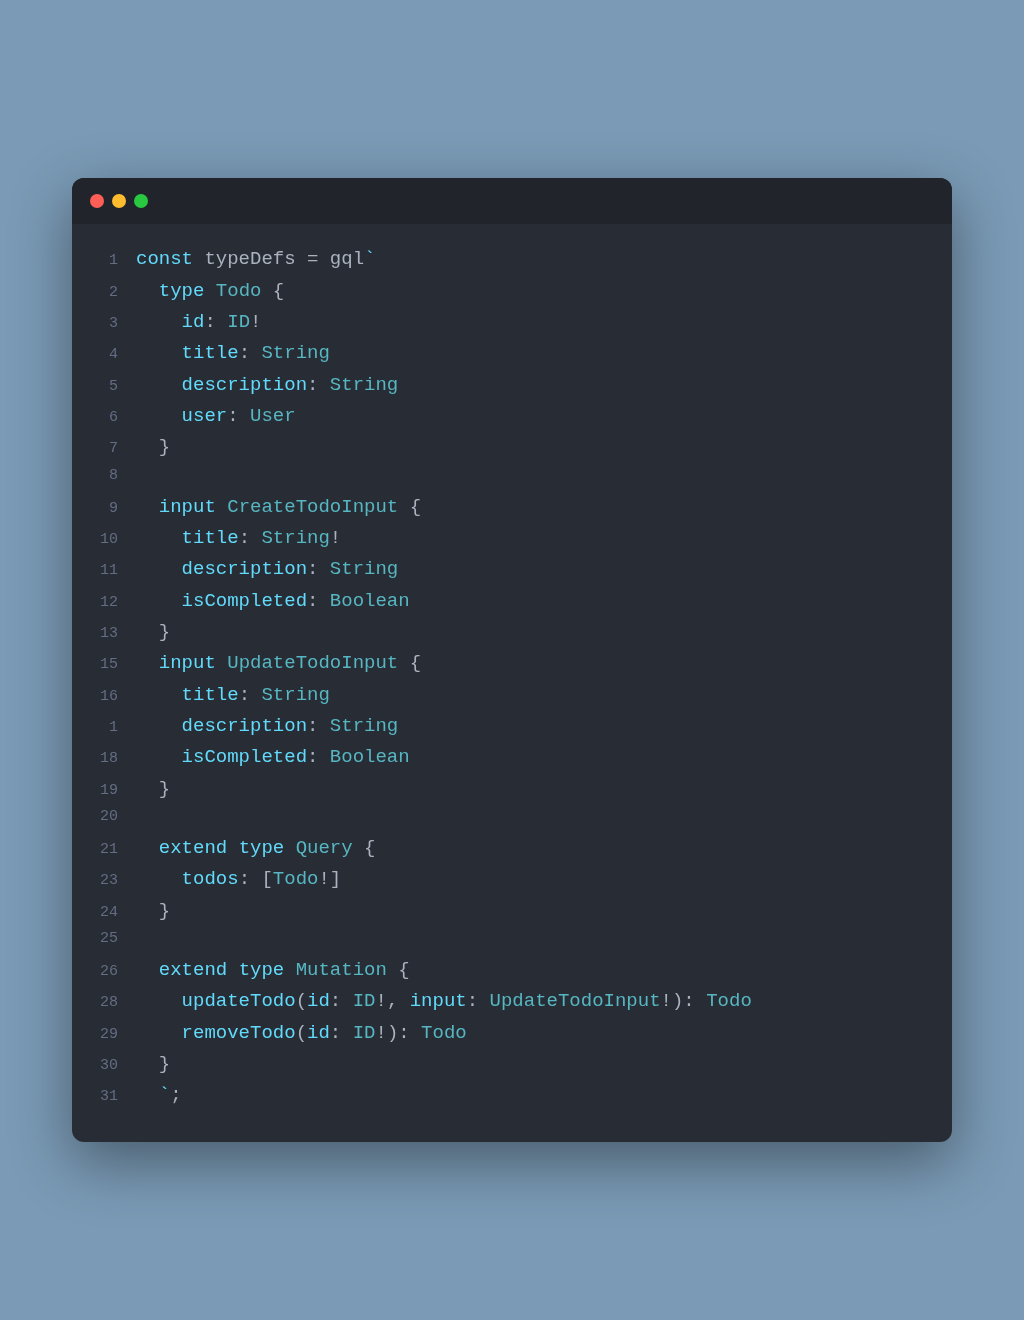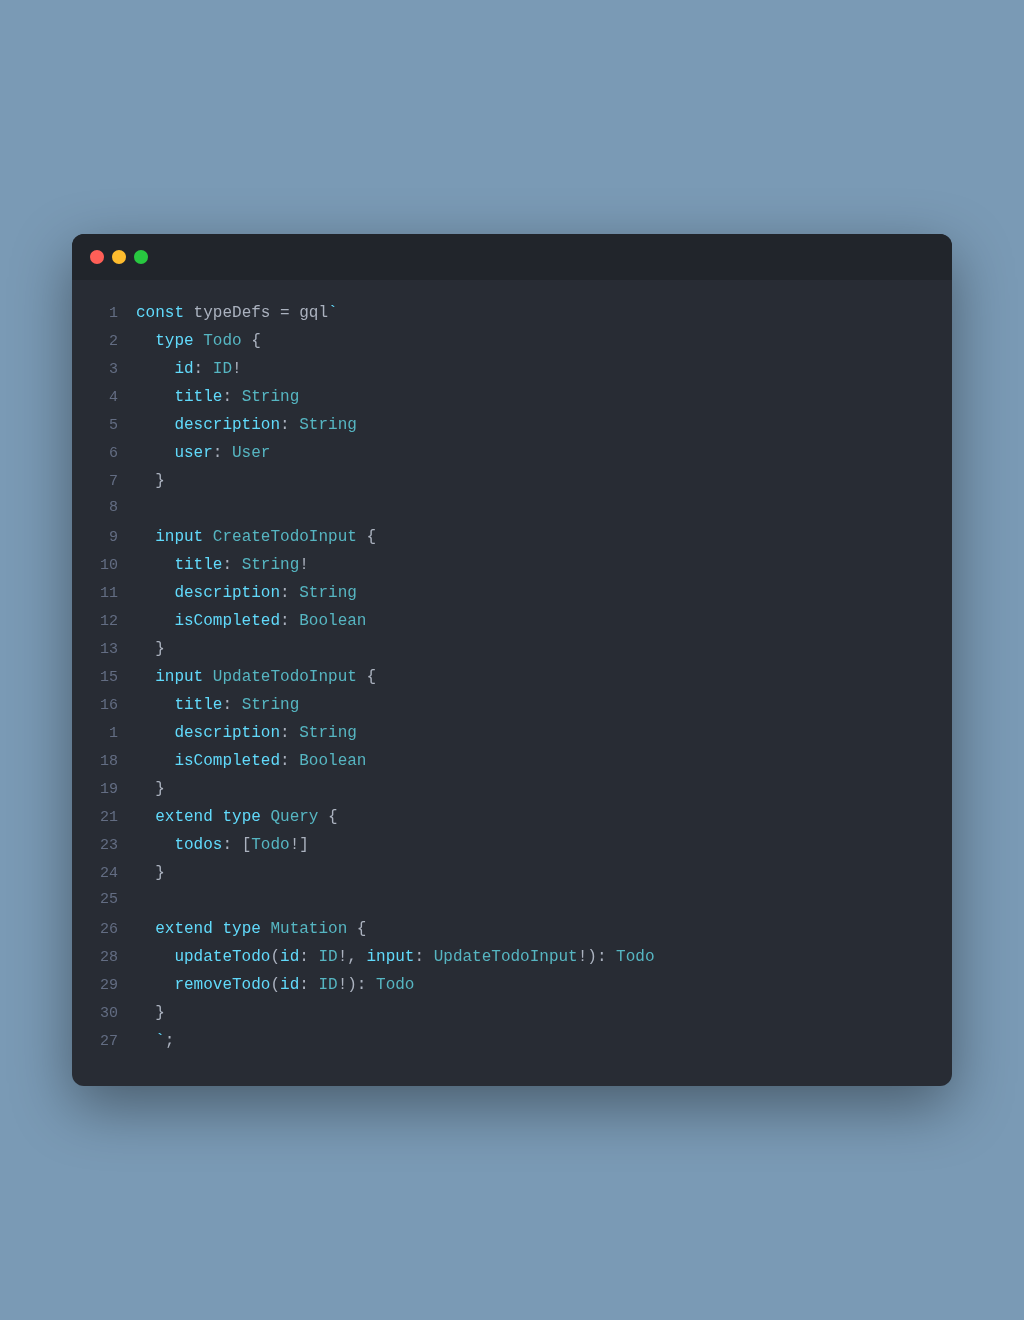--- a/index.html
+++ b/index.html
@@ -60,21 +60,21 @@
       color: #636d83;
       font-size: 15px;
       min-width: 44px;
       text-align: right;
       padding-right: 18px;
       user-select: none;
       flex-shrink: 0;
     }
 
     .code-text {
-      font-size: 16px;
+      font-size: 19px;
       white-space: pre;
     }
 
     
     .c-keyword { color: #61dafb; }       
     .c-type    { color: #56b6c2; }       
     .c-field   { color: #61dafb; }       
     .c-white   { color: #abb2bf; }
   </style>
 </head>
@@ -172,20 +172,24 @@
     <div class="line">
       <span class="line-num">18</span>
       <span class="code-text">    <span class="c-field">isCompleted</span><span class="c-white">: </span><span class="c-type">Boolean</span></span>
     </div>
 
     <div class="line">
       <span class="line-num">19</span>
       <span class="code-text">  <span class="c-white">}</span></span>
     </div>
 
+    <div class="line">
+      <span class="line-num">20</span>
+      <span class="code-text"></span>
+    </div>
 
     <div class="line">
       <span class="line-num">21</span>
       <span class="code-text">  <span class="c-keyword">extend</span> <span class="c-keyword">type</span> <span class="c-type">Query</span> <span class="c-white">{</span></span>
     </div>
 
 
     <div class="line">
       <span class="line-num">23</span>
       <span class="code-text">    <span class="c-field">todos</span><span class="c-white">: [</span><span class="c-type">Todo</span><span class="c-white">!]</span></span>
@@ -216,18 +220,18 @@
       <span class="line-num">29</span>
       <span class="code-text">    <span class="c-field">removeTodo</span><span class="c-white">(</span><span class="c-field">id</span><span class="c-white">: </span><span class="c-type">ID</span><span class="c-white">!): </span><span class="c-type">Todo</span></span>
     </div>
 
     <div class="line">
       <span class="line-num">30</span>
       <span class="code-text">  <span class="c-white">}</span></span>
     </div>
 
     <div class="line">
-      <span class="line-num">27</span>
+      <span class="line-num">31</span>
       <span class="code-text">  <span class="c-keyword">`</span><span class="c-white">;</span></span>
     </div>
 
   </div>
 </div>
 
 </body></html>

